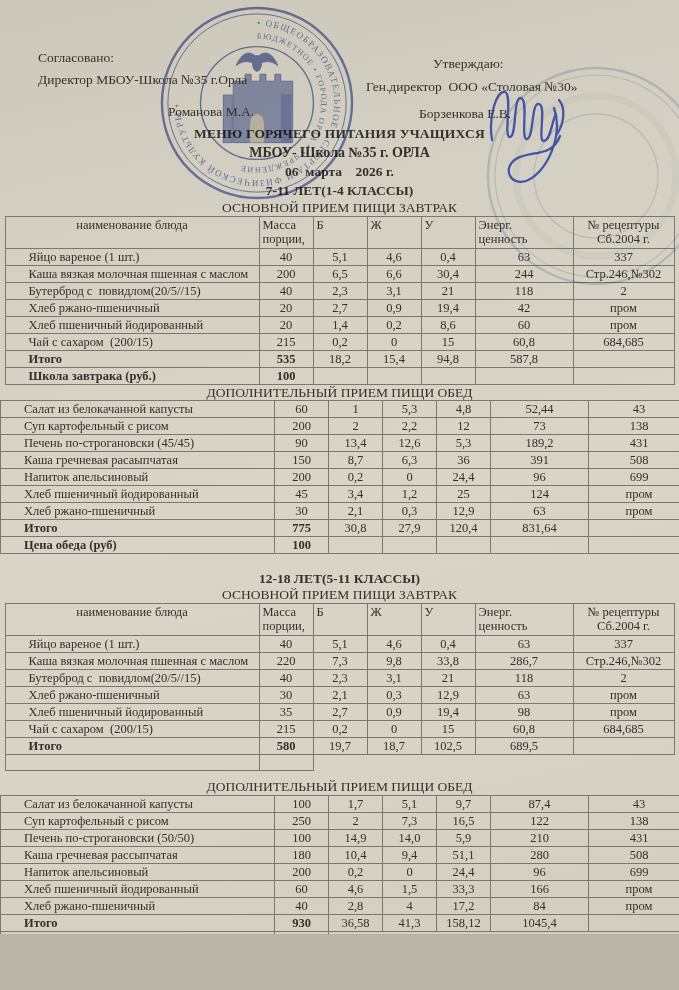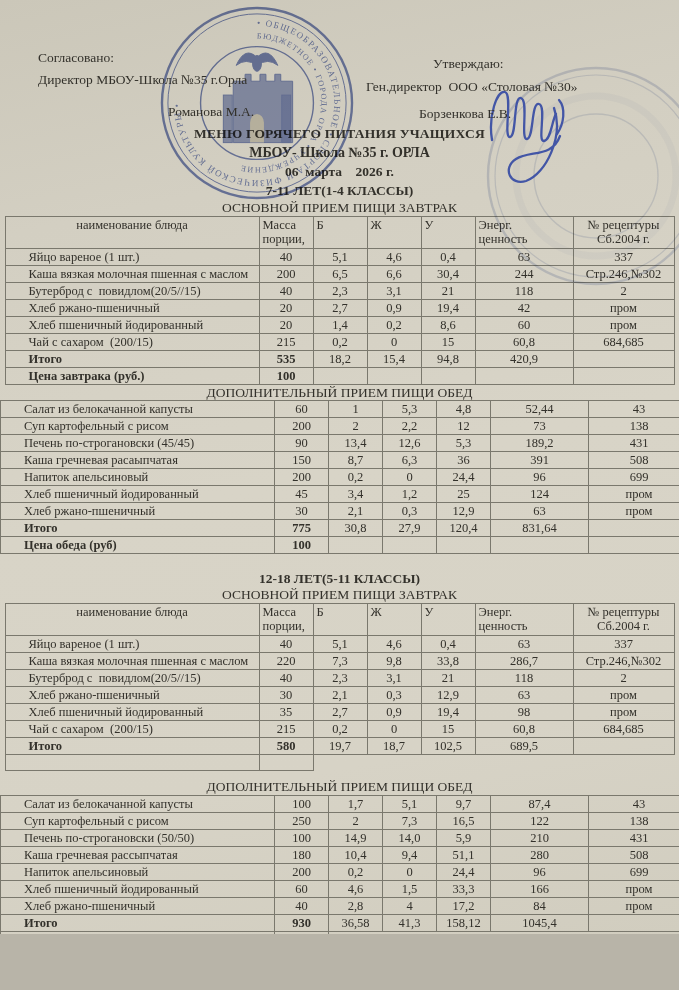--- a/index.html
+++ b/index.html
@@ -178,25 +178,25 @@
           <td class="c4">15</td>
           <td class="c5">60,8</td>
           <td class="c6">684,685</td>
         </tr>
         <tr class="row-total">
           <td class="c0">Итого</td>
           <td class="c1">535</td>
           <td class="c2">18,2</td>
           <td class="c3">15,4</td>
           <td class="c4">94,8</td>
-          <td class="c5">420,9</td>
+          <td class="c5">587,8</td>
           <td class="c6"></td>
         </tr>
         <tr class="row-price">
-          <td class="c0">Цена завтрака (руб.)</td>
+          <td class="c0">Школа завтрака (руб.)</td>
           <td class="c1">100</td>
           <td class="c2"></td>
           <td class="c3"></td>
           <td class="c4"></td>
           <td class="c5"></td>
           <td class="c6"></td>
         </tr>
       </tbody>
     </table>
 

